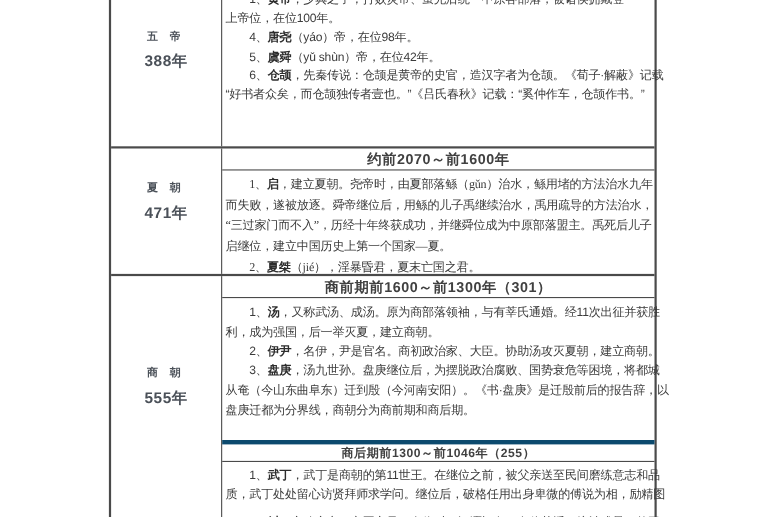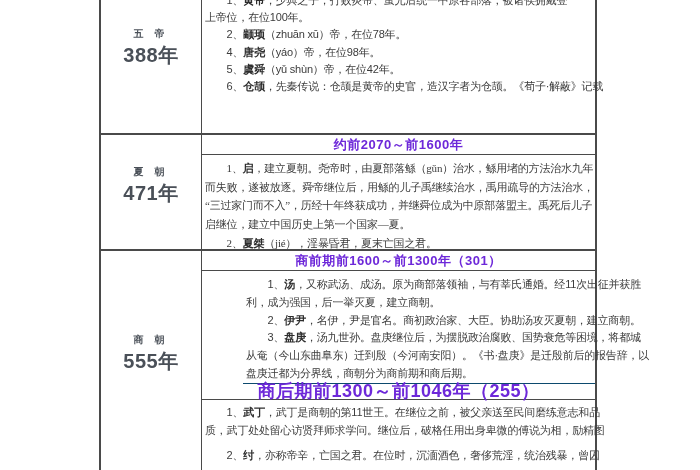--- a/index.html
+++ b/index.html
@@ -16,69 +16,69 @@
     filter:blur(0.2px);
   }
   .section{display:flex;border-bottom:2px solid #4a4a4a;}
   .section:last-child{border-bottom:none;}
   .dyn-cell{
     width:101px;flex:0 0 101px;border-right:1px solid #4a4a4a;
     text-align:center;box-sizing:border-box;
     color:#4a5058;
   }
   .dyn-name{font-weight:bold;font-size:10px;letter-spacing:4px;line-height:21px;}
-  .dyn-years{font-weight:bold;font-size:20px;line-height:22px;letter-spacing:0.5px;}
+  .dyn-years{font-weight:bold;font-size:14px;line-height:22px;letter-spacing:0.5px;}
   .content-col{flex:1 1 auto;min-width:0;display:flex;flex-direction:column;}
   .period-header{
-    text-align:right;font-weight:bold;font-size:13px;color:#6d28d9;
+    text-align:right;font-weight:bold;font-size:13px;color:#404040;
     border-bottom:1px solid #4a4a4a;letter-spacing:0.5px;
     display:flex;align-items:center;justify-content:center;
   }
   .period-body{padding:3px 2px 2px 3px;}
   .text-line{
     font-size:11px;color:#3b3b3b;white-space:nowrap;overflow:visible;
     letter-spacing:-0.2px;
   }
   .text-line b{font-weight:bold;color:#2d2d2d;}
   .gap-line{margin-top:6px;}
   
   .sec-wudi{height:161px;}
   .sec-wudi .period-body{padding-top:20px;}
   .sec-wudi .text-line{line-height:17.2px;}
   .sec-wudi .dyn-cell{padding-top:51px;}
   .sec-xia .period-header{height:19px;}
   .sec-xia .period-body{height:88px;padding-top:4px;}
   .sec-xia .text-line{line-height:18.7px;font-family:Liberation Serif, serif;}
   .sec-xia .dyn-cell{padding-top:26px;}
   .sec-shang .period-header{height:19px;}
-  .sec-shang .period-header.second{height:15px;font-size:18px;}
-  .sec-shang .body-1{padding-top:5px;padding-bottom:0;border-bottom:1px solid #0c4a6e;margin-left:41px;}
+  .sec-shang .period-header.second{height:15px;font-size:11px;}
+  .sec-shang .body-1{padding-top:5px;padding-bottom:17px;border-bottom:4px solid #0c4a6e;}
   .sec-shang .body-1 .text-line{line-height:17.8px;}
   .sec-shang .body-2{padding-top:3px;height:86px;}
   .sec-shang .body-2 .text-line{line-height:18.6px;}
   .sec-shang .dyn-cell{padding-top:78px;}
 </style>
 </head>
 <body>
 
 <div id="canvas">
   <div class="table" id="dynasty-table">
       <div class="section sec-wudi">
         <div class="dyn-cell">
           <div class="dyn-name">五 帝</div>
           <div class="dyn-years">388年</div>
         </div>
         <div class="content-col">
           <div class="period-body">
             <div class="text-line">　　1、<b>黄帝</b>，少典之子，打败炎帝、蚩尤后统一中原各部落，被诸侯拥戴登</div>
             <div class="text-line">上帝位，在位100年。</div>
-            <div class="text-line">　　2、<b>颛顼</b>（zhuān xū）帝，在位78年。</div>
             <div class="text-line">　　4、<b>唐尧</b>（yáo）帝，在位98年。</div>
             <div class="text-line">　　5、<b>虞舜</b>（yǔ shùn）帝，在位42年。</div>
             <div class="text-line">　　6、<b>仓颉</b>，先秦传说：仓颉是黄帝的史官，造汉字者为仓颉。《荀子·解蔽》记载</div>
+            <div class="text-line">“好书者众矣，而仓颉独传者壹也。”《吕氏春秋》记载：“奚仲作车，仓颉作书。”</div>
           </div>
         </div>
       </div>
       <div class="section sec-xia">
         <div class="dyn-cell">
           <div class="dyn-name">夏 朝</div>
           <div class="dyn-years">471年</div>
         </div>
         <div class="content-col">
           <div class="period-header">约前2070～前1600年</div>

